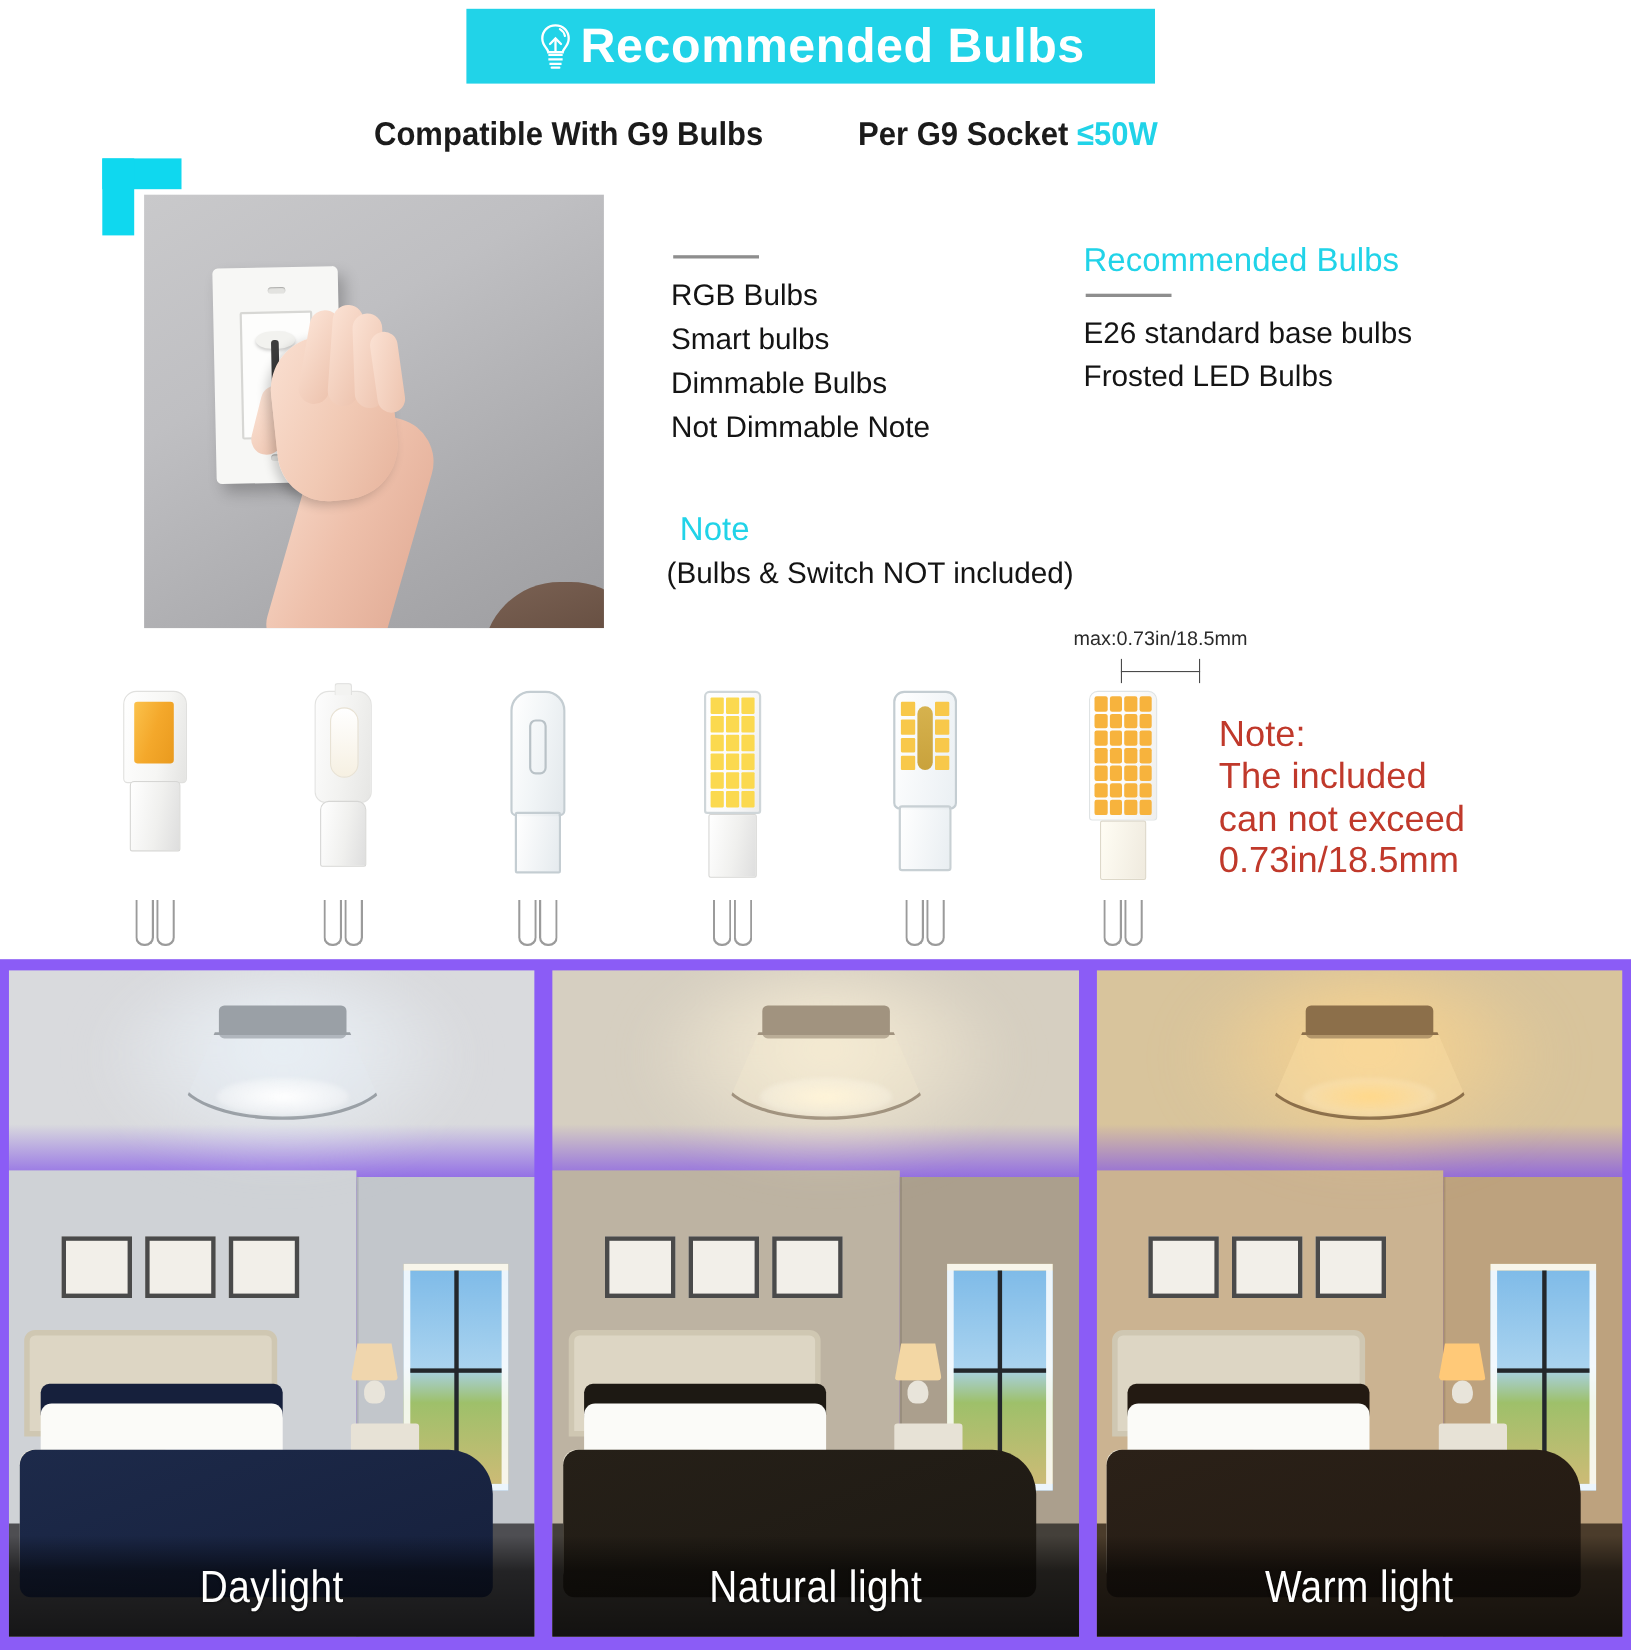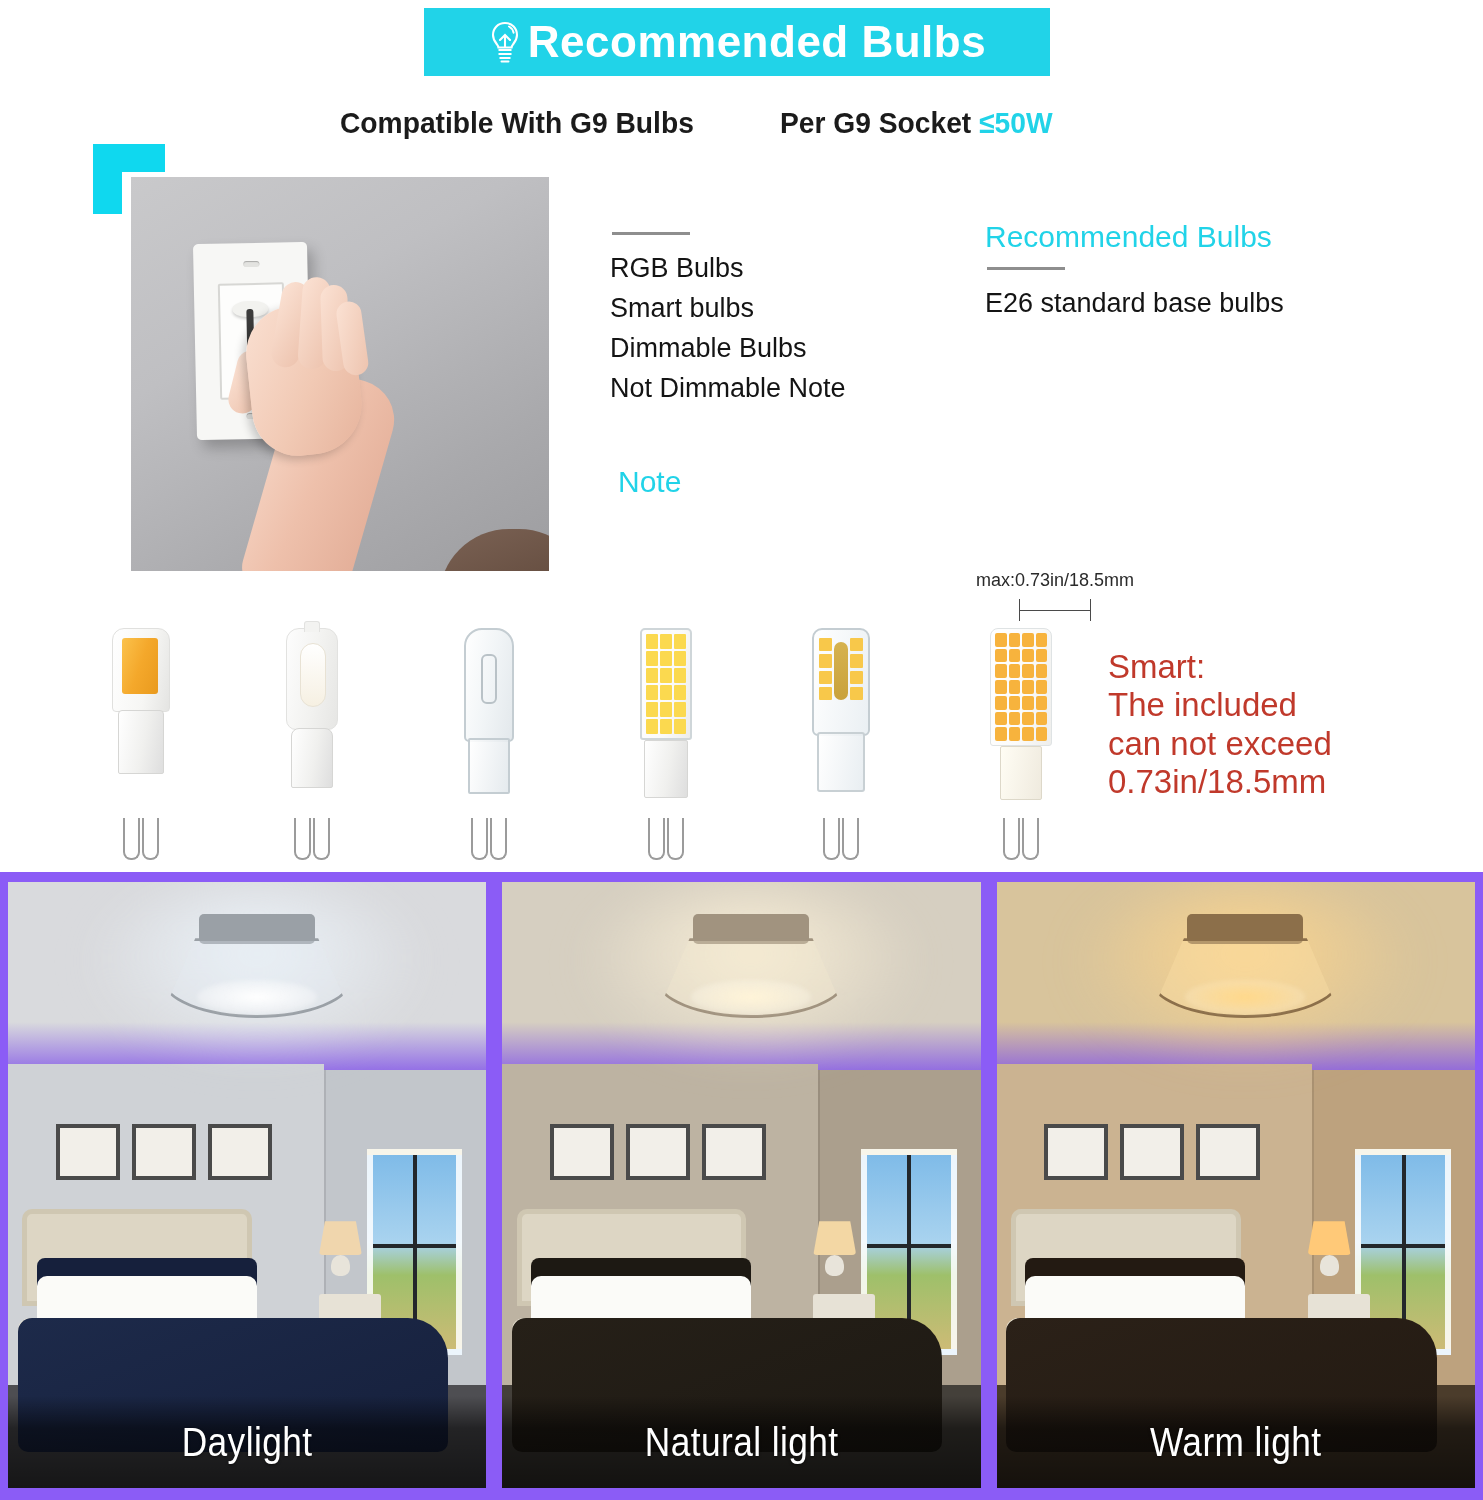--- a/index.html
+++ b/index.html
@@ -620,24 +620,26 @@
   <div class="col-item">RGB Bulbs</div>
   <div class="col-item">Smart bulbs</div>
   <div class="col-item">Dimmable Bulbs</div>
   <div class="col-item">Not Dimmable Note</div>
 </div>
 
 <div id="recommend-col">
   <div class="col-head">Recommended Bulbs</div>
   <div class="col-rule"></div>
   <div class="col-item">E26 standard base bulbs</div>
+  <div class="col-item">Frosted LED Bulbs</div>
 </div>
 
 <div id="note-block">
   <div id="note-head">Note</div>
+  <div id="note-text">(Bulbs &amp; Switch NOT included)</div>
 </div>
 
 <div id="dim-callout">
   <div id="dim-label">max:0.73in/18.5mm</div>
   <div id="dim-line">
     <div class="tick l"></div>
     <div class="hbar"></div>
     <div class="tick r"></div>
   </div>
 </div>
@@ -763,21 +765,21 @@
     <div class="base" style="top:118px"></div>
     <div class="pins">
         <div class="pin l"></div>
         <div class="pin r"></div>
       </div>
   </div>
 
 </div>
 
 <div id="tips-block">
-  <div class="tips-line" style="color: rgb(192, 57, 43);">Smart:</div>
+  <div class="tips-line" style="color: rgb(192, 57, 43);">Note:</div>
   <div class="tips-line" style="color: rgb(192, 57, 43);">The included</div>
   <div class="tips-line" style="color: rgb(192, 57, 43);">can not exceed</div>
   <div class="tips-line" style="color: rgb(192, 57, 43);">0.73in/18.5mm</div>
 </div>
 
 <div id="gallery" style="background: #8b5cf6;">
 
   <div class="room" id="room-0">
     <div class="scene">
       <div class="ceiling" style="background: linear-gradient(rgb(217, 218, 221) 0%, rgb(217, 218, 221) 70%, rgba(0, 0, 0, 0.06) 100%);"></div>

